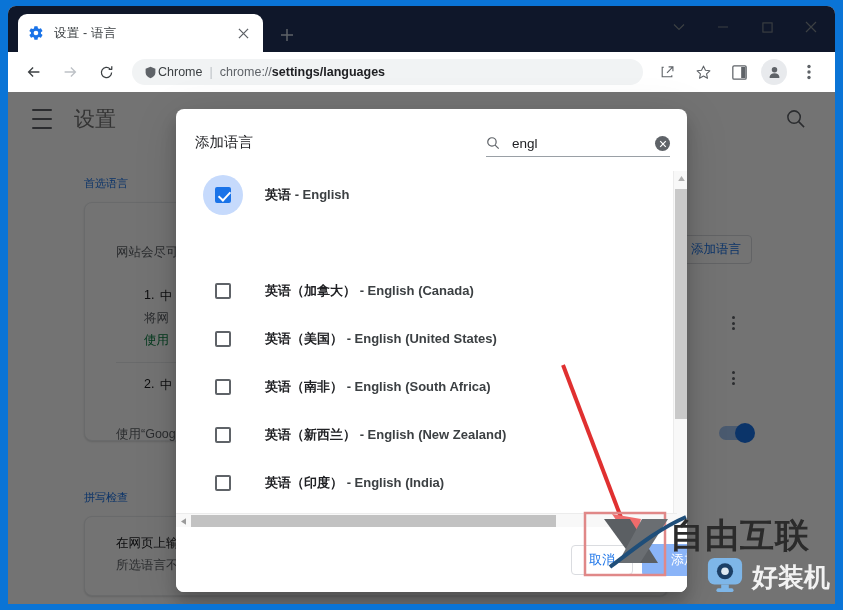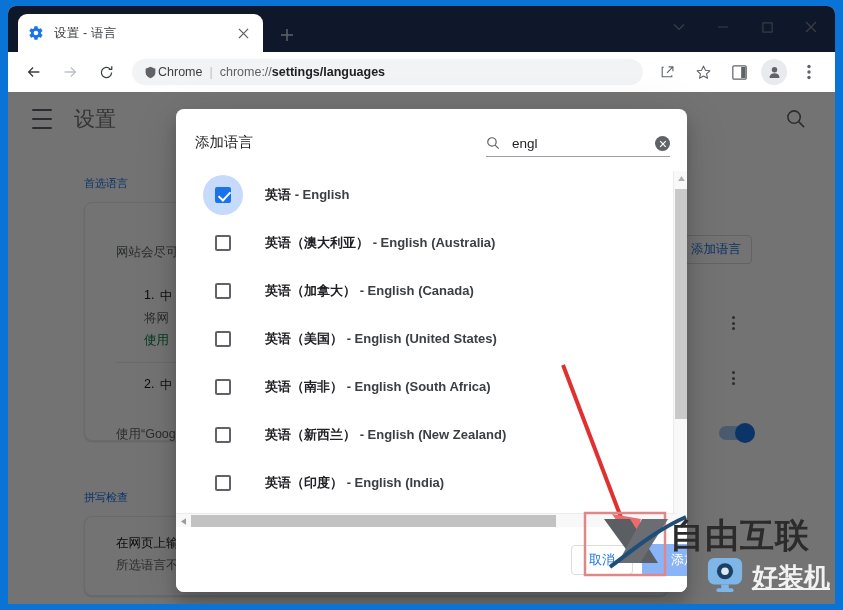--- a/index.html
+++ b/index.html
@@ -275,21 +275,20 @@
     letter-spacing: 1px;
     font-family: "DejaVu Sans", sans-serif;
   }
   #wm-brand {
     position:absolute; left: 706px; top: 556px;
     display:flex; align-items:center;
   }
   #wm-brand-text {
     font-size: 26px; font-weight:700; color:#f2f2f2; margin-left: 8px;
     font-family:"DejaVu Sans", sans-serif;
-    text-decoration:underline;
   }
 </style>
 </head>
 <body>
 
 <div id="window">
 
   <div id="tabstrip">
 
     <div id="tab">
@@ -470,26 +469,20 @@
       </span>
     </div>
 
     <div id="dlg-list">
         <div class="lang-row" style="top: 0px;">
           <div class="cb-wrap">
             <div class="cb-ripple"></div>
             <div class="cb checked"></div>
           </div>
           <div class="lang-label"><span>英语  </span><span class="en">- English</span></div>
-        </div>
-        <div class="lang-row" style="top: 48px;">
-          <div class="cb-wrap">
-            <div class="cb"></div>
-          </div>
-          <div class="lang-label"><span>英语（澳大利亚）  </span><span class="en">- English (Australia)</span></div>
         </div>
         <div class="lang-row" style="top: 144px;">
           <div class="cb-wrap">
             <div class="cb"></div>
           </div>
           <div class="lang-label"><span>英语（美国）  </span><span class="en">- English (United States)</span></div>
         </div>
         <div class="lang-row" style="top: 96px;">
           <div class="cb-wrap">
             <div class="cb"></div>

